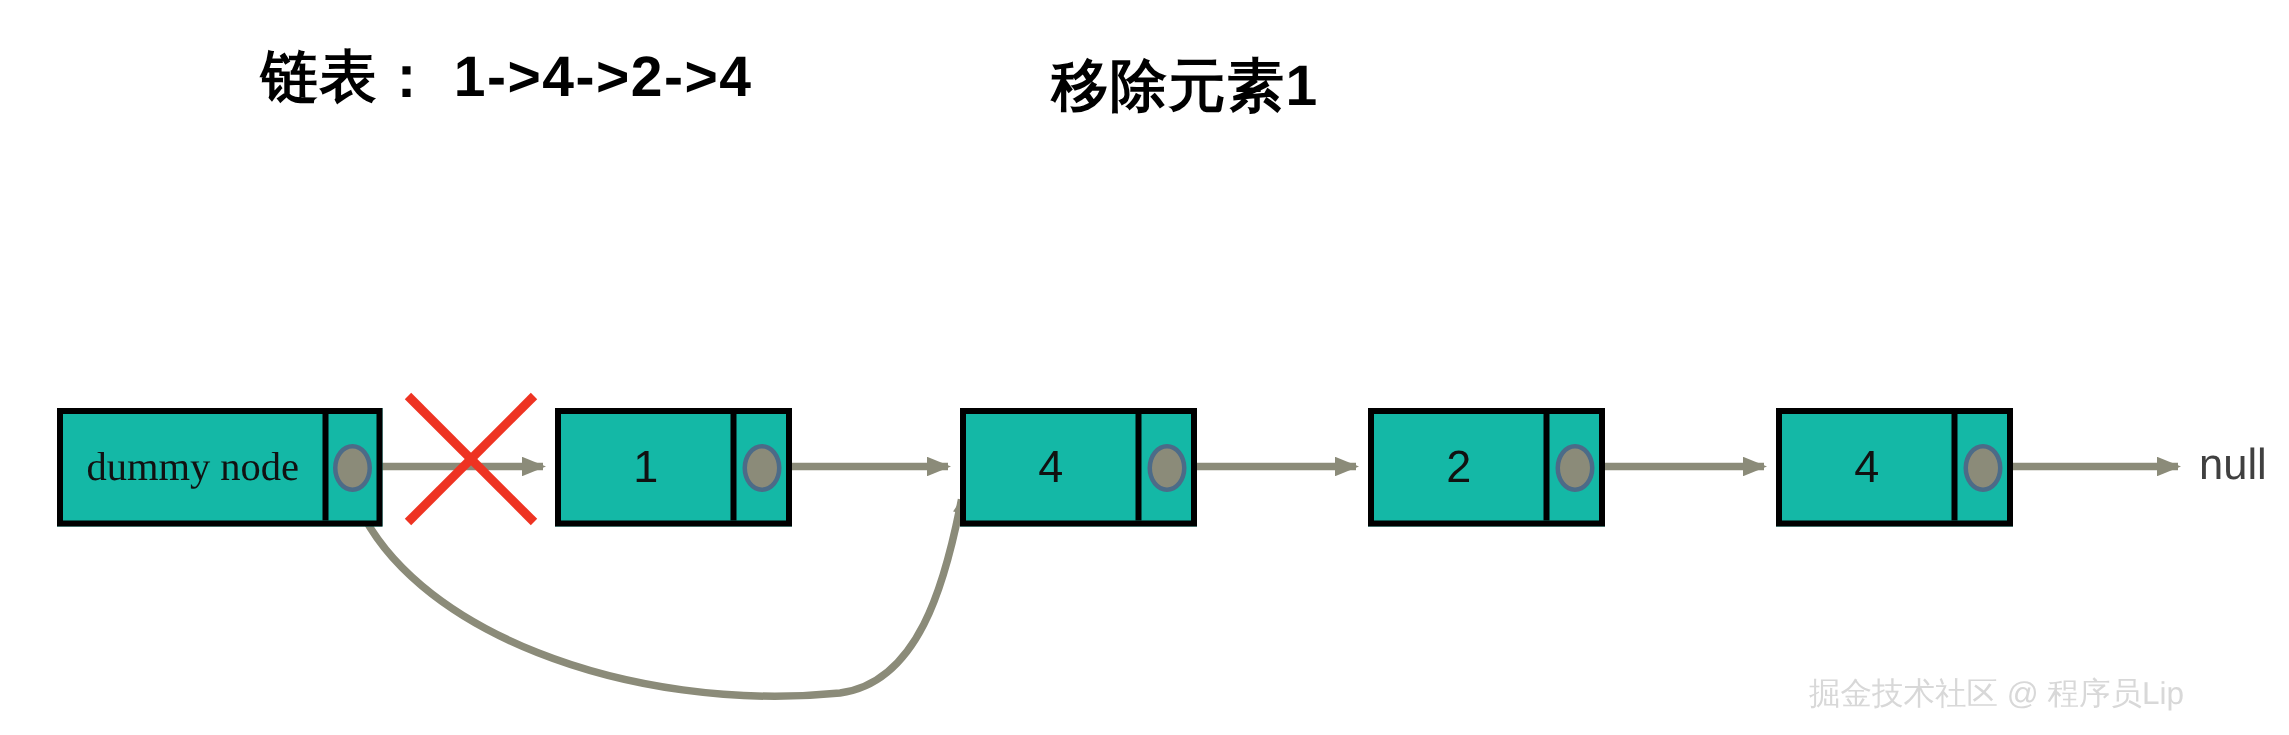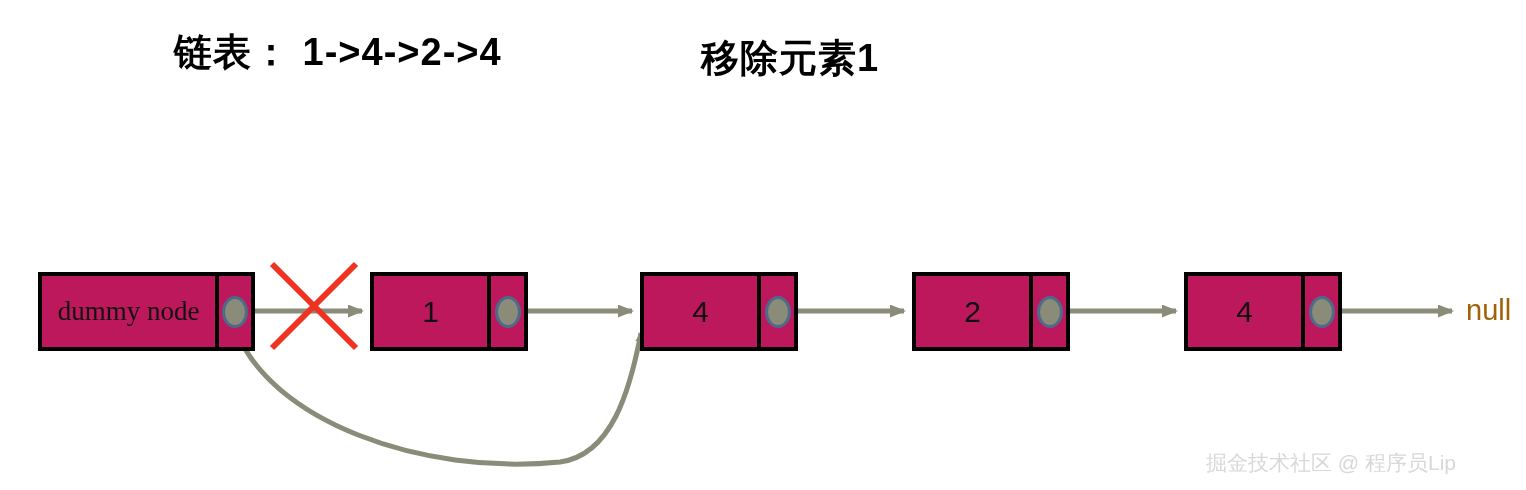--- a/index.html
+++ b/index.html
@@ -41,21 +41,21 @@
     width: 1526px;
     height: 490px;
   }
 
   
   .node {
     position: absolute;
     box-sizing: border-box;
     height: 79px;
     border: 4px solid #000000;
-    background: #be185d;
+    background: #14b8a6;
     display: flex;
     align-items: stretch;
   }
   .node .val {
     flex: 0 0 auto;
     box-sizing: border-box;
     display: flex;
     align-items: center;
     justify-content: center;
     border-right: 4px solid #000000;
@@ -91,21 +91,21 @@
     background: #8b8b79;
     border: 3px solid #4c6b88;
     box-sizing: border-box;
   }
 
   
   #null-label {
     position: absolute;
     left: 1466px;
     top: 296px;
-    color: #a16207;
+    color: #404040;
     font-family: "Liberation Sans", sans-serif;
     font-size: 29px;
     font-weight: 400;
     line-height: 1;
     white-space: nowrap;
   }
 
   
   #watermark {
     position: absolute;

